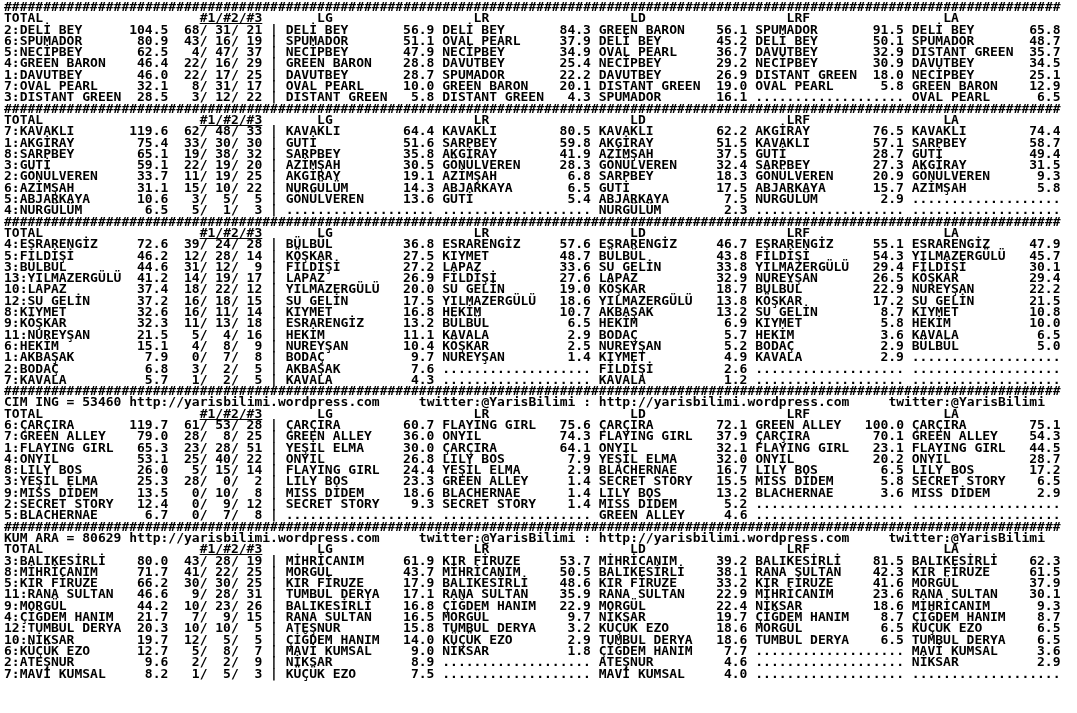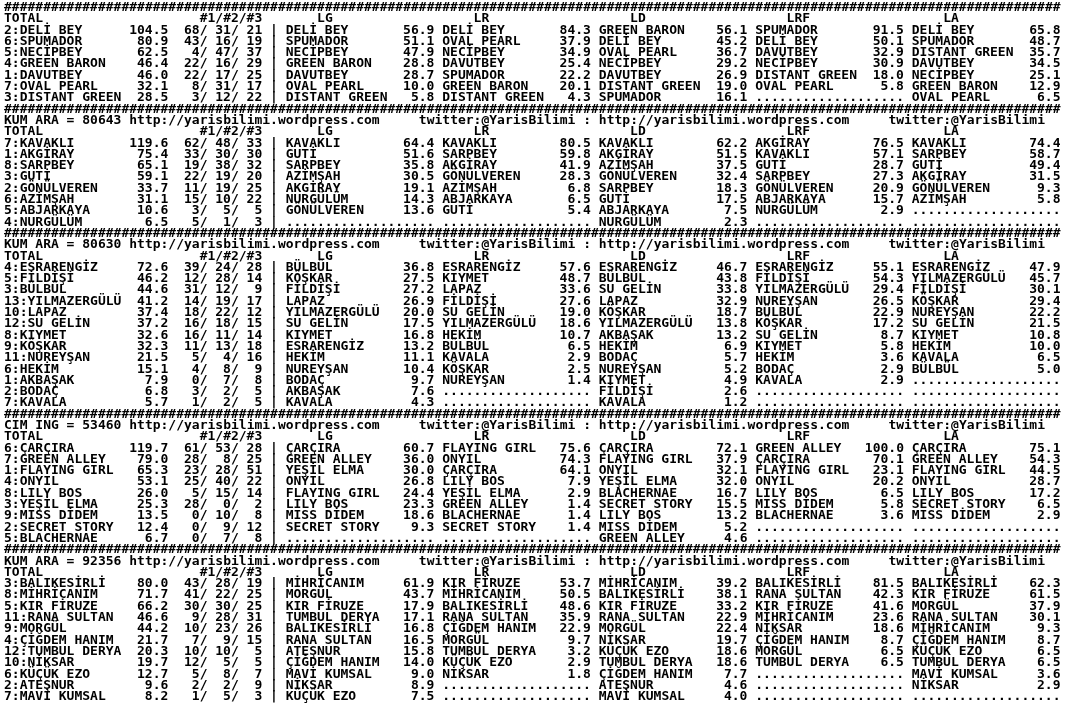--- a/index.html
+++ b/index.html
@@ -3,21 +3,21 @@
 <meta charset="utf-8">
 <style>
   html,body{margin:0;padding:0;background:#ffffff;}
   body{width:1077px;height:713px;overflow:hidden;color:#000000;}
   #report{padding:1px 0 0 4px;}
   .line{margin:0;white-space:pre;font-family:"DejaVu Sans Mono",monospace;font-weight:bold;font-size:13px;line-height:11.3px;}
   .line span{display:inline-block;vertical-align:top;}
   .w-tname{width:16ch;}
   .w-val{width:5ch;text-align:right;}
   .w-p{width:2ch;text-align:right;}
-  .w-p123{width:10ch;text-align:right;}
+  .w-p123{width:10ch;text-align:right;text-decoration:underline;}
   .w-shdr{width:16ch;padding-left:4ch;}
   .w-sname{width:13ch;}
   .w-dots{width:19ch;}
 </style>
 </head>
 <body>
 
 <main id="report">
     <section>
       <pre class="line hash">#######################################################################################################################################</pre>
@@ -25,34 +25,32 @@
       <pre class="line"><span class="w-tname">2:DELİ BEY</span><span class="w-val">104.5</span>  <span class="w-p">68</span>/ <span class="w-p">31</span>/ <span class="w-p">21</span> | <span class="w-sname">DELİ BEY</span> <span class="w-val">56.9</span> <span class="w-sname">DELİ BEY</span> <span class="w-val">84.3</span> <span class="w-sname">GREEN BARON</span> <span class="w-val">56.1</span> <span class="w-sname">SPUMADOR</span> <span class="w-val">91.5</span> <span class="w-sname">DELİ BEY</span> <span class="w-val">65.8</span></pre>
       <pre class="line"><span class="w-tname">6:SPUMADOR</span><span class="w-val">80.9</span>  <span class="w-p">43</span>/ <span class="w-p">16</span>/ <span class="w-p">19</span> | <span class="w-sname">SPUMADOR</span> <span class="w-val">51.1</span> <span class="w-sname">OVAL PEARL</span> <span class="w-val">37.9</span> <span class="w-sname">DELİ BEY</span> <span class="w-val">45.2</span> <span class="w-sname">DELİ BEY</span> <span class="w-val">50.1</span> <span class="w-sname">SPUMADOR</span> <span class="w-val">48.7</span></pre>
       <pre class="line"><span class="w-tname">5:NECİPBEY</span><span class="w-val">62.5</span>  <span class="w-p">4</span>/ <span class="w-p">47</span>/ <span class="w-p">37</span> | <span class="w-sname">NECİPBEY</span> <span class="w-val">47.9</span> <span class="w-sname">NECİPBEY</span> <span class="w-val">34.9</span> <span class="w-sname">OVAL PEARL</span> <span class="w-val">36.7</span> <span class="w-sname">DAVUTBEY</span> <span class="w-val">32.9</span> <span class="w-sname">DISTANT GREEN</span> <span class="w-val">35.7</span></pre>
       <pre class="line"><span class="w-tname">4:GREEN BARON</span><span class="w-val">46.4</span>  <span class="w-p">22</span>/ <span class="w-p">16</span>/ <span class="w-p">29</span> | <span class="w-sname">GREEN BARON</span> <span class="w-val">28.8</span> <span class="w-sname">DAVUTBEY</span> <span class="w-val">25.4</span> <span class="w-sname">NECİPBEY</span> <span class="w-val">29.2</span> <span class="w-sname">NECİPBEY</span> <span class="w-val">30.9</span> <span class="w-sname">DAVUTBEY</span> <span class="w-val">34.5</span></pre>
       <pre class="line"><span class="w-tname">1:DAVUTBEY</span><span class="w-val">46.0</span>  <span class="w-p">22</span>/ <span class="w-p">17</span>/ <span class="w-p">25</span> | <span class="w-sname">DAVUTBEY</span> <span class="w-val">28.7</span> <span class="w-sname">SPUMADOR</span> <span class="w-val">22.2</span> <span class="w-sname">DAVUTBEY</span> <span class="w-val">26.9</span> <span class="w-sname">DISTANT GREEN</span> <span class="w-val">18.0</span> <span class="w-sname">NECİPBEY</span> <span class="w-val">25.1</span></pre>
       <pre class="line"><span class="w-tname">7:OVAL PEARL</span><span class="w-val">32.1</span>  <span class="w-p">8</span>/ <span class="w-p">31</span>/ <span class="w-p">17</span> | <span class="w-sname">OVAL PEARL</span> <span class="w-val">10.0</span> <span class="w-sname">GREEN BARON</span> <span class="w-val">20.1</span> <span class="w-sname">DISTANT GREEN</span> <span class="w-val">19.0</span> <span class="w-sname">OVAL PEARL</span> <span class="w-val">5.8</span> <span class="w-sname">GREEN BARON</span> <span class="w-val">12.9</span></pre>
       <pre class="line"><span class="w-tname">3:DISTANT GREEN</span><span class="w-val">28.5</span>  <span class="w-p">3</span>/ <span class="w-p">12</span>/ <span class="w-p">22</span> | <span class="w-sname">DISTANT GREEN</span> <span class="w-val">5.8</span> <span class="w-sname">DISTANT GREEN</span> <span class="w-val">4.3</span> <span class="w-sname">SPUMADOR</span> <span class="w-val">16.1</span> <span class="w-dots">...................</span> <span class="w-sname">OVAL PEARL</span> <span class="w-val">6.5</span></pre>
     </section>
     <section>
       <pre class="line hash">#######################################################################################################################################</pre>
-      <pre class="line"><span>KUM ARA = 80643</span> <span>http://yarisbilimi.wordpress.com</span>     <span>twitter:@YarisBilimi</span> : <span>http://yarisbilimi.wordpress.com</span>     <span>twitter:@YarisBilimi</span></pre>
       <pre class="line"><span class="w-tname">TOTAL</span>       <span class="w-p123">#1/#2/#3</span>   <span class="w-shdr">LG</span><span class="w-shdr">LR</span><span class="w-shdr">LD</span><span class="w-shdr">LRF</span><span class="w-shdr">LA</span></pre>
       <pre class="line"><span class="w-tname">7:KAVAKLI</span><span class="w-val">119.6</span>  <span class="w-p">62</span>/ <span class="w-p">48</span>/ <span class="w-p">33</span> | <span class="w-sname">KAVAKLI</span> <span class="w-val">64.4</span> <span class="w-sname">KAVAKLI</span> <span class="w-val">80.5</span> <span class="w-sname">KAVAKLI</span> <span class="w-val">62.2</span> <span class="w-sname">AKGİRAY</span> <span class="w-val">76.5</span> <span class="w-sname">KAVAKLI</span> <span class="w-val">74.4</span></pre>
       <pre class="line"><span class="w-tname">1:AKGİRAY</span><span class="w-val">75.4</span>  <span class="w-p">33</span>/ <span class="w-p">30</span>/ <span class="w-p">30</span> | <span class="w-sname">GUTİ</span> <span class="w-val">51.6</span> <span class="w-sname">SARPBEY</span> <span class="w-val">59.8</span> <span class="w-sname">AKGİRAY</span> <span class="w-val">51.5</span> <span class="w-sname">KAVAKLI</span> <span class="w-val">57.1</span> <span class="w-sname">SARPBEY</span> <span class="w-val">58.7</span></pre>
       <pre class="line"><span class="w-tname">8:SARPBEY</span><span class="w-val">65.1</span>  <span class="w-p">19</span>/ <span class="w-p">38</span>/ <span class="w-p">32</span> | <span class="w-sname">SARPBEY</span> <span class="w-val">35.8</span> <span class="w-sname">AKGİRAY</span> <span class="w-val">41.9</span> <span class="w-sname">AZİMŞAH</span> <span class="w-val">37.5</span> <span class="w-sname">GUTİ</span> <span class="w-val">28.7</span> <span class="w-sname">GUTİ</span> <span class="w-val">49.4</span></pre>
       <pre class="line"><span class="w-tname">3:GUTİ</span><span class="w-val">59.1</span>  <span class="w-p">22</span>/ <span class="w-p">19</span>/ <span class="w-p">20</span> | <span class="w-sname">AZİMŞAH</span> <span class="w-val">30.5</span> <span class="w-sname">GÖNÜLVEREN</span> <span class="w-val">28.3</span> <span class="w-sname">GÖNÜLVEREN</span> <span class="w-val">32.4</span> <span class="w-sname">SARPBEY</span> <span class="w-val">27.3</span> <span class="w-sname">AKGİRAY</span> <span class="w-val">31.5</span></pre>
       <pre class="line"><span class="w-tname">2:GÖNÜLVEREN</span><span class="w-val">33.7</span>  <span class="w-p">11</span>/ <span class="w-p">19</span>/ <span class="w-p">25</span> | <span class="w-sname">AKGİRAY</span> <span class="w-val">19.1</span> <span class="w-sname">AZİMŞAH</span> <span class="w-val">6.8</span> <span class="w-sname">SARPBEY</span> <span class="w-val">18.3</span> <span class="w-sname">GÖNÜLVEREN</span> <span class="w-val">20.9</span> <span class="w-sname">GÖNÜLVEREN</span> <span class="w-val">9.3</span></pre>
       <pre class="line"><span class="w-tname">6:AZİMŞAH</span><span class="w-val">31.1</span>  <span class="w-p">15</span>/ <span class="w-p">10</span>/ <span class="w-p">22</span> | <span class="w-sname">NURGÜLÜM</span> <span class="w-val">14.3</span> <span class="w-sname">ABJARKAYA</span> <span class="w-val">6.5</span> <span class="w-sname">GUTİ</span> <span class="w-val">17.5</span> <span class="w-sname">ABJARKAYA</span> <span class="w-val">15.7</span> <span class="w-sname">AZİMŞAH</span> <span class="w-val">5.8</span></pre>
       <pre class="line"><span class="w-tname">5:ABJARKAYA</span><span class="w-val">10.6</span>  <span class="w-p">3</span>/ <span class="w-p">5</span>/ <span class="w-p">5</span> | <span class="w-sname">GÖNÜLVEREN</span> <span class="w-val">13.6</span> <span class="w-sname">GUTİ</span> <span class="w-val">5.4</span> <span class="w-sname">ABJARKAYA</span> <span class="w-val">7.5</span> <span class="w-sname">NURGÜLÜM</span> <span class="w-val">2.9</span> <span class="w-dots">...................</span></pre>
       <pre class="line"><span class="w-tname">4:NURGÜLÜM</span><span class="w-val">6.5</span>  <span class="w-p">5</span>/ <span class="w-p">1</span>/ <span class="w-p">3</span> | <span class="w-dots">...................</span> <span class="w-dots">...................</span> <span class="w-sname">NURGÜLÜM</span> <span class="w-val">2.3</span> <span class="w-dots">...................</span> <span class="w-dots">...................</span></pre>
     </section>
     <section>
       <pre class="line hash">#######################################################################################################################################</pre>
-      <pre class="line"><span>KUM ARA = 80630</span> <span>http://yarisbilimi.wordpress.com</span>     <span>twitter:@YarisBilimi</span> : <span>http://yarisbilimi.wordpress.com</span>     <span>twitter:@YarisBilimi</span></pre>
       <pre class="line"><span class="w-tname">TOTAL</span>       <span class="w-p123">#1/#2/#3</span>   <span class="w-shdr">LG</span><span class="w-shdr">LR</span><span class="w-shdr">LD</span><span class="w-shdr">LRF</span><span class="w-shdr">LA</span></pre>
       <pre class="line"><span class="w-tname">4:ESRARENGİZ</span><span class="w-val">72.6</span>  <span class="w-p">39</span>/ <span class="w-p">24</span>/ <span class="w-p">28</span> | <span class="w-sname">BÜLBÜL</span> <span class="w-val">36.8</span> <span class="w-sname">ESRARENGİZ</span> <span class="w-val">57.6</span> <span class="w-sname">ESRARENGİZ</span> <span class="w-val">46.7</span> <span class="w-sname">ESRARENGİZ</span> <span class="w-val">55.1</span> <span class="w-sname">ESRARENGİZ</span> <span class="w-val">47.9</span></pre>
       <pre class="line"><span class="w-tname">5:FİLDİŞİ</span><span class="w-val">46.2</span>  <span class="w-p">12</span>/ <span class="w-p">28</span>/ <span class="w-p">14</span> | <span class="w-sname">KÖŞKAR</span> <span class="w-val">27.5</span> <span class="w-sname">KIYMET</span> <span class="w-val">48.7</span> <span class="w-sname">BÜLBÜL</span> <span class="w-val">43.8</span> <span class="w-sname">FİLDİŞİ</span> <span class="w-val">54.3</span> <span class="w-sname">YILMAZERGÜLÜ</span> <span class="w-val">45.7</span></pre>
       <pre class="line"><span class="w-tname">3:BÜLBÜL</span><span class="w-val">44.6</span>  <span class="w-p">31</span>/ <span class="w-p">12</span>/ <span class="w-p">9</span> | <span class="w-sname">FİLDİŞİ</span> <span class="w-val">27.2</span> <span class="w-sname">LAPAZ</span> <span class="w-val">33.6</span> <span class="w-sname">SU GELİN</span> <span class="w-val">33.8</span> <span class="w-sname">YILMAZERGÜLÜ</span> <span class="w-val">29.4</span> <span class="w-sname">FİLDİŞİ</span> <span class="w-val">30.1</span></pre>
       <pre class="line"><span class="w-tname">13:YILMAZERGÜLÜ</span><span class="w-val">41.2</span>  <span class="w-p">14</span>/ <span class="w-p">19</span>/ <span class="w-p">17</span> | <span class="w-sname">LAPAZ</span> <span class="w-val">26.9</span> <span class="w-sname">FİLDİŞİ</span> <span class="w-val">27.6</span> <span class="w-sname">LAPAZ</span> <span class="w-val">32.9</span> <span class="w-sname">NUREYŞAN</span> <span class="w-val">26.5</span> <span class="w-sname">KÖŞKAR</span> <span class="w-val">29.4</span></pre>
       <pre class="line"><span class="w-tname">10:LAPAZ</span><span class="w-val">37.4</span>  <span class="w-p">18</span>/ <span class="w-p">22</span>/ <span class="w-p">12</span> | <span class="w-sname">YILMAZERGÜLÜ</span> <span class="w-val">20.0</span> <span class="w-sname">SU GELİN</span> <span class="w-val">19.0</span> <span class="w-sname">KÖŞKAR</span> <span class="w-val">18.7</span> <span class="w-sname">BÜLBÜL</span> <span class="w-val">22.9</span> <span class="w-sname">NUREYŞAN</span> <span class="w-val">22.2</span></pre>
       <pre class="line"><span class="w-tname">12:SU GELİN</span><span class="w-val">37.2</span>  <span class="w-p">16</span>/ <span class="w-p">18</span>/ <span class="w-p">15</span> | <span class="w-sname">SU GELİN</span> <span class="w-val">17.5</span> <span class="w-sname">YILMAZERGÜLÜ</span> <span class="w-val">18.6</span> <span class="w-sname">YILMAZERGÜLÜ</span> <span class="w-val">13.8</span> <span class="w-sname">KÖŞKAR</span> <span class="w-val">17.2</span> <span class="w-sname">SU GELİN</span> <span class="w-val">21.5</span></pre>
       <pre class="line"><span class="w-tname">8:KIYMET</span><span class="w-val">32.6</span>  <span class="w-p">16</span>/ <span class="w-p">11</span>/ <span class="w-p">14</span> | <span class="w-sname">KIYMET</span> <span class="w-val">16.8</span> <span class="w-sname">HEKİM</span> <span class="w-val">10.7</span> <span class="w-sname">AKBAŞAK</span> <span class="w-val">13.2</span> <span class="w-sname">SU GELİN</span> <span class="w-val">8.7</span> <span class="w-sname">KIYMET</span> <span class="w-val">10.8</span></pre>
       <pre class="line"><span class="w-tname">9:KÖŞKAR</span><span class="w-val">32.3</span>  <span class="w-p">11</span>/ <span class="w-p">13</span>/ <span class="w-p">18</span> | <span class="w-sname">ESRARENGİZ</span> <span class="w-val">13.2</span> <span class="w-sname">BÜLBÜL</span> <span class="w-val">6.5</span> <span class="w-sname">HEKİM</span> <span class="w-val">6.9</span> <span class="w-sname">KIYMET</span> <span class="w-val">5.8</span> <span class="w-sname">HEKİM</span> <span class="w-val">10.0</span></pre>
       <pre class="line"><span class="w-tname">11:NUREYŞAN</span><span class="w-val">21.5</span>  <span class="w-p">5</span>/ <span class="w-p">4</span>/ <span class="w-p">16</span> | <span class="w-sname">HEKİM</span> <span class="w-val">11.1</span> <span class="w-sname">KAVALA</span> <span class="w-val">2.9</span> <span class="w-sname">BODAÇ</span> <span class="w-val">5.7</span> <span class="w-sname">HEKİM</span> <span class="w-val">3.6</span> <span class="w-sname">KAVALA</span> <span class="w-val">6.5</span></pre>
@@ -70,21 +68,21 @@
       <pre class="line"><span class="w-tname">1:FLAYING GIRL</span><span class="w-val">65.3</span>  <span class="w-p">23</span>/ <span class="w-p">28</span>/ <span class="w-p">51</span> | <span class="w-sname">YEŞİL ELMA</span> <span class="w-val">30.0</span> <span class="w-sname">ÇARÇIRA</span> <span class="w-val">64.1</span> <span class="w-sname">ONYIL</span> <span class="w-val">32.1</span> <span class="w-sname">FLAYING GIRL</span> <span class="w-val">23.1</span> <span class="w-sname">FLAYING GIRL</span> <span class="w-val">44.5</span></pre>
       <pre class="line"><span class="w-tname">4:ONYIL</span><span class="w-val">53.1</span>  <span class="w-p">25</span>/ <span class="w-p">40</span>/ <span class="w-p">22</span> | <span class="w-sname">ONYIL</span> <span class="w-val">26.8</span> <span class="w-sname">LILY BOS</span> <span class="w-val">7.9</span> <span class="w-sname">YEŞİL ELMA</span> <span class="w-val">32.0</span> <span class="w-sname">ONYIL</span> <span class="w-val">20.2</span> <span class="w-sname">ONYIL</span> <span class="w-val">28.7</span></pre>
       <pre class="line"><span class="w-tname">8:LILY BOS</span><span class="w-val">26.0</span>  <span class="w-p">5</span>/ <span class="w-p">15</span>/ <span class="w-p">14</span> | <span class="w-sname">FLAYING GIRL</span> <span class="w-val">24.4</span> <span class="w-sname">YEŞİL ELMA</span> <span class="w-val">2.9</span> <span class="w-sname">BLACHERNAE</span> <span class="w-val">16.7</span> <span class="w-sname">LILY BOS</span> <span class="w-val">6.5</span> <span class="w-sname">LILY BOS</span> <span class="w-val">17.2</span></pre>
       <pre class="line"><span class="w-tname">3:YEŞİL ELMA</span><span class="w-val">25.3</span>  <span class="w-p">28</span>/ <span class="w-p">0</span>/ <span class="w-p">2</span> | <span class="w-sname">LILY BOS</span> <span class="w-val">23.3</span> <span class="w-sname">GREEN ALLEY</span> <span class="w-val">1.4</span> <span class="w-sname">SECRET STORY</span> <span class="w-val">15.5</span> <span class="w-sname">MISS DİDEM</span> <span class="w-val">5.8</span> <span class="w-sname">SECRET STORY</span> <span class="w-val">6.5</span></pre>
       <pre class="line"><span class="w-tname">9:MISS DİDEM</span><span class="w-val">13.5</span>  <span class="w-p">0</span>/ <span class="w-p">10</span>/ <span class="w-p">8</span> | <span class="w-sname">MISS DİDEM</span> <span class="w-val">18.6</span> <span class="w-sname">BLACHERNAE</span> <span class="w-val">1.4</span> <span class="w-sname">LILY BOS</span> <span class="w-val">13.2</span> <span class="w-sname">BLACHERNAE</span> <span class="w-val">3.6</span> <span class="w-sname">MISS DİDEM</span> <span class="w-val">2.9</span></pre>
       <pre class="line"><span class="w-tname">2:SECRET STORY</span><span class="w-val">12.4</span>  <span class="w-p">0</span>/ <span class="w-p">9</span>/ <span class="w-p">12</span> | <span class="w-sname">SECRET STORY</span> <span class="w-val">9.3</span> <span class="w-sname">SECRET STORY</span> <span class="w-val">1.4</span> <span class="w-sname">MISS DİDEM</span> <span class="w-val">5.2</span> <span class="w-dots">...................</span> <span class="w-dots">...................</span></pre>
       <pre class="line"><span class="w-tname">5:BLACHERNAE</span><span class="w-val">6.7</span>  <span class="w-p">0</span>/ <span class="w-p">7</span>/ <span class="w-p">8</span> | <span class="w-dots">...................</span> <span class="w-dots">...................</span> <span class="w-sname">GREEN ALLEY</span> <span class="w-val">4.6</span> <span class="w-dots">...................</span> <span class="w-dots">...................</span></pre>
     </section>
     <section>
       <pre class="line hash">#######################################################################################################################################</pre>
-      <pre class="line"><span>KUM ARA = 92356</span> <span>http://yarisbilimi.wordpress.com</span>     <span>twitter:@YarisBilimi</span> : <span>http://yarisbilimi.wordpress.com</span>     <span>twitter:@YarisBilimi</span></pre>
+      <pre class="line"><span>KUM ARA = 80629</span> <span>http://yarisbilimi.wordpress.com</span>     <span>twitter:@YarisBilimi</span> : <span>http://yarisbilimi.wordpress.com</span>     <span>twitter:@YarisBilimi</span></pre>
       <pre class="line"><span class="w-tname">TOTAL</span>       <span class="w-p123">#1/#2/#3</span>   <span class="w-shdr">LG</span><span class="w-shdr">LR</span><span class="w-shdr">LD</span><span class="w-shdr">LRF</span><span class="w-shdr">LA</span></pre>
       <pre class="line"><span class="w-tname">3:BALIKESİRLİ</span><span class="w-val">80.0</span>  <span class="w-p">43</span>/ <span class="w-p">28</span>/ <span class="w-p">19</span> | <span class="w-sname">MİHRİCANIM</span> <span class="w-val">61.9</span> <span class="w-sname">KIR FİRUZE</span> <span class="w-val">53.7</span> <span class="w-sname">MİHRİCANIM</span> <span class="w-val">39.2</span> <span class="w-sname">BALIKESİRLİ</span> <span class="w-val">81.5</span> <span class="w-sname">BALIKESİRLİ</span> <span class="w-val">62.3</span></pre>
       <pre class="line"><span class="w-tname">8:MİHRİCANIM</span><span class="w-val">71.7</span>  <span class="w-p">41</span>/ <span class="w-p">22</span>/ <span class="w-p">25</span> | <span class="w-sname">MORGÜL</span> <span class="w-val">43.7</span> <span class="w-sname">MİHRİCANIM</span> <span class="w-val">50.5</span> <span class="w-sname">BALIKESİRLİ</span> <span class="w-val">38.1</span> <span class="w-sname">RANA SULTAN</span> <span class="w-val">42.3</span> <span class="w-sname">KIR FİRUZE</span> <span class="w-val">61.5</span></pre>
       <pre class="line"><span class="w-tname">5:KIR FİRUZE</span><span class="w-val">66.2</span>  <span class="w-p">30</span>/ <span class="w-p">30</span>/ <span class="w-p">25</span> | <span class="w-sname">KIR FİRUZE</span> <span class="w-val">17.9</span> <span class="w-sname">BALIKESİRLİ</span> <span class="w-val">48.6</span> <span class="w-sname">KIR FİRUZE</span> <span class="w-val">33.2</span> <span class="w-sname">KIR FİRUZE</span> <span class="w-val">41.6</span> <span class="w-sname">MORGÜL</span> <span class="w-val">37.9</span></pre>
       <pre class="line"><span class="w-tname">11:RANA SULTAN</span><span class="w-val">46.6</span>  <span class="w-p">9</span>/ <span class="w-p">28</span>/ <span class="w-p">31</span> | <span class="w-sname">TUMBUL DERYA</span> <span class="w-val">17.1</span> <span class="w-sname">RANA SULTAN</span> <span class="w-val">35.9</span> <span class="w-sname">RANA SULTAN</span> <span class="w-val">22.9</span> <span class="w-sname">MİHRİCANIM</span> <span class="w-val">23.6</span> <span class="w-sname">RANA SULTAN</span> <span class="w-val">30.1</span></pre>
       <pre class="line"><span class="w-tname">9:MORGÜL</span><span class="w-val">44.2</span>  <span class="w-p">10</span>/ <span class="w-p">23</span>/ <span class="w-p">26</span> | <span class="w-sname">BALIKESİRLİ</span> <span class="w-val">16.8</span> <span class="w-sname">ÇİĞDEM HANIM</span> <span class="w-val">22.9</span> <span class="w-sname">MORGÜL</span> <span class="w-val">22.4</span> <span class="w-sname">NİKSAR</span> <span class="w-val">18.6</span> <span class="w-sname">MİHRİCANIM</span> <span class="w-val">9.3</span></pre>
       <pre class="line"><span class="w-tname">4:ÇİĞDEM HANIM</span><span class="w-val">21.7</span>  <span class="w-p">7</span>/ <span class="w-p">9</span>/ <span class="w-p">15</span> | <span class="w-sname">RANA SULTAN</span> <span class="w-val">16.5</span> <span class="w-sname">MORGÜL</span> <span class="w-val">9.7</span> <span class="w-sname">NİKSAR</span> <span class="w-val">19.7</span> <span class="w-sname">ÇİĞDEM HANIM</span> <span class="w-val">8.7</span> <span class="w-sname">ÇİĞDEM HANIM</span> <span class="w-val">8.7</span></pre>
       <pre class="line"><span class="w-tname">12:TUMBUL DERYA</span><span class="w-val">20.3</span>  <span class="w-p">10</span>/ <span class="w-p">10</span>/ <span class="w-p">5</span> | <span class="w-sname">ATEŞNUR</span> <span class="w-val">15.8</span> <span class="w-sname">TUMBUL DERYA</span> <span class="w-val">3.2</span> <span class="w-sname">KÜÇÜK EZO</span> <span class="w-val">18.6</span> <span class="w-sname">MORGÜL</span> <span class="w-val">6.5</span> <span class="w-sname">KÜÇÜK EZO</span> <span class="w-val">6.5</span></pre>
       <pre class="line"><span class="w-tname">10:NİKSAR</span><span class="w-val">19.7</span>  <span class="w-p">12</span>/ <span class="w-p">5</span>/ <span class="w-p">5</span> | <span class="w-sname">ÇİĞDEM HANIM</span> <span class="w-val">14.0</span> <span class="w-sname">KÜÇÜK EZO</span> <span class="w-val">2.9</span> <span class="w-sname">TUMBUL DERYA</span> <span class="w-val">18.6</span> <span class="w-sname">TUMBUL DERYA</span> <span class="w-val">6.5</span> <span class="w-sname">TUMBUL DERYA</span> <span class="w-val">6.5</span></pre>
       <pre class="line"><span class="w-tname">6:KÜÇÜK EZO</span><span class="w-val">12.7</span>  <span class="w-p">5</span>/ <span class="w-p">8</span>/ <span class="w-p">7</span> | <span class="w-sname">MAVİ KUMSAL</span> <span class="w-val">9.0</span> <span class="w-sname">NİKSAR</span> <span class="w-val">1.8</span> <span class="w-sname">ÇİĞDEM HANIM</span> <span class="w-val">7.7</span> <span class="w-dots">...................</span> <span class="w-sname">MAVİ KUMSAL</span> <span class="w-val">3.6</span></pre>

